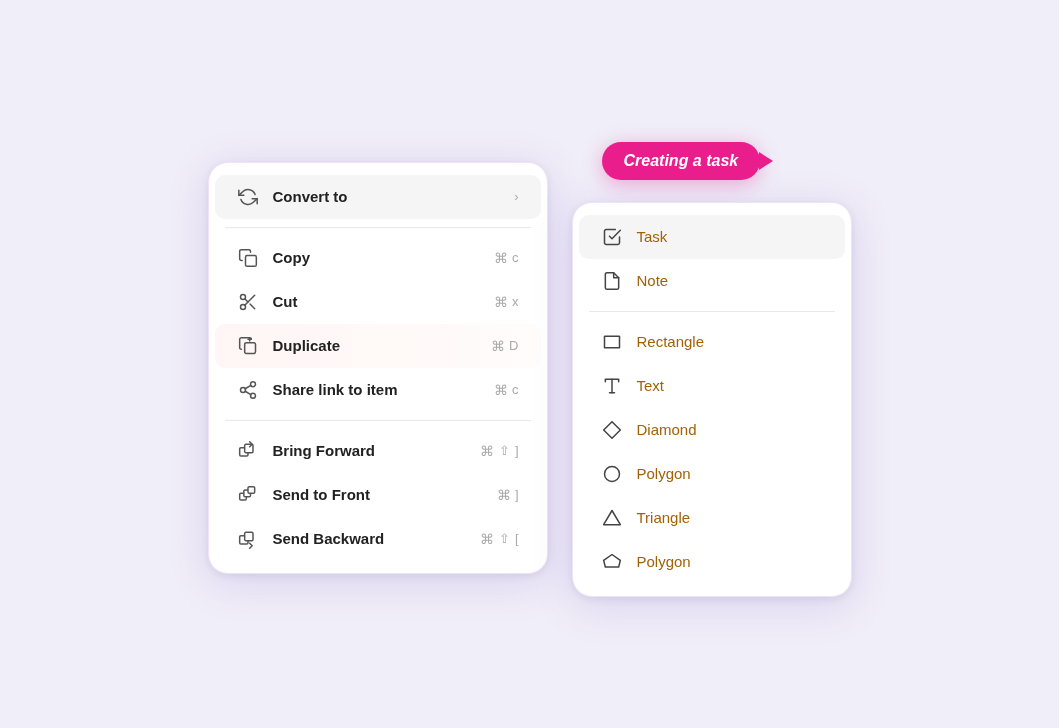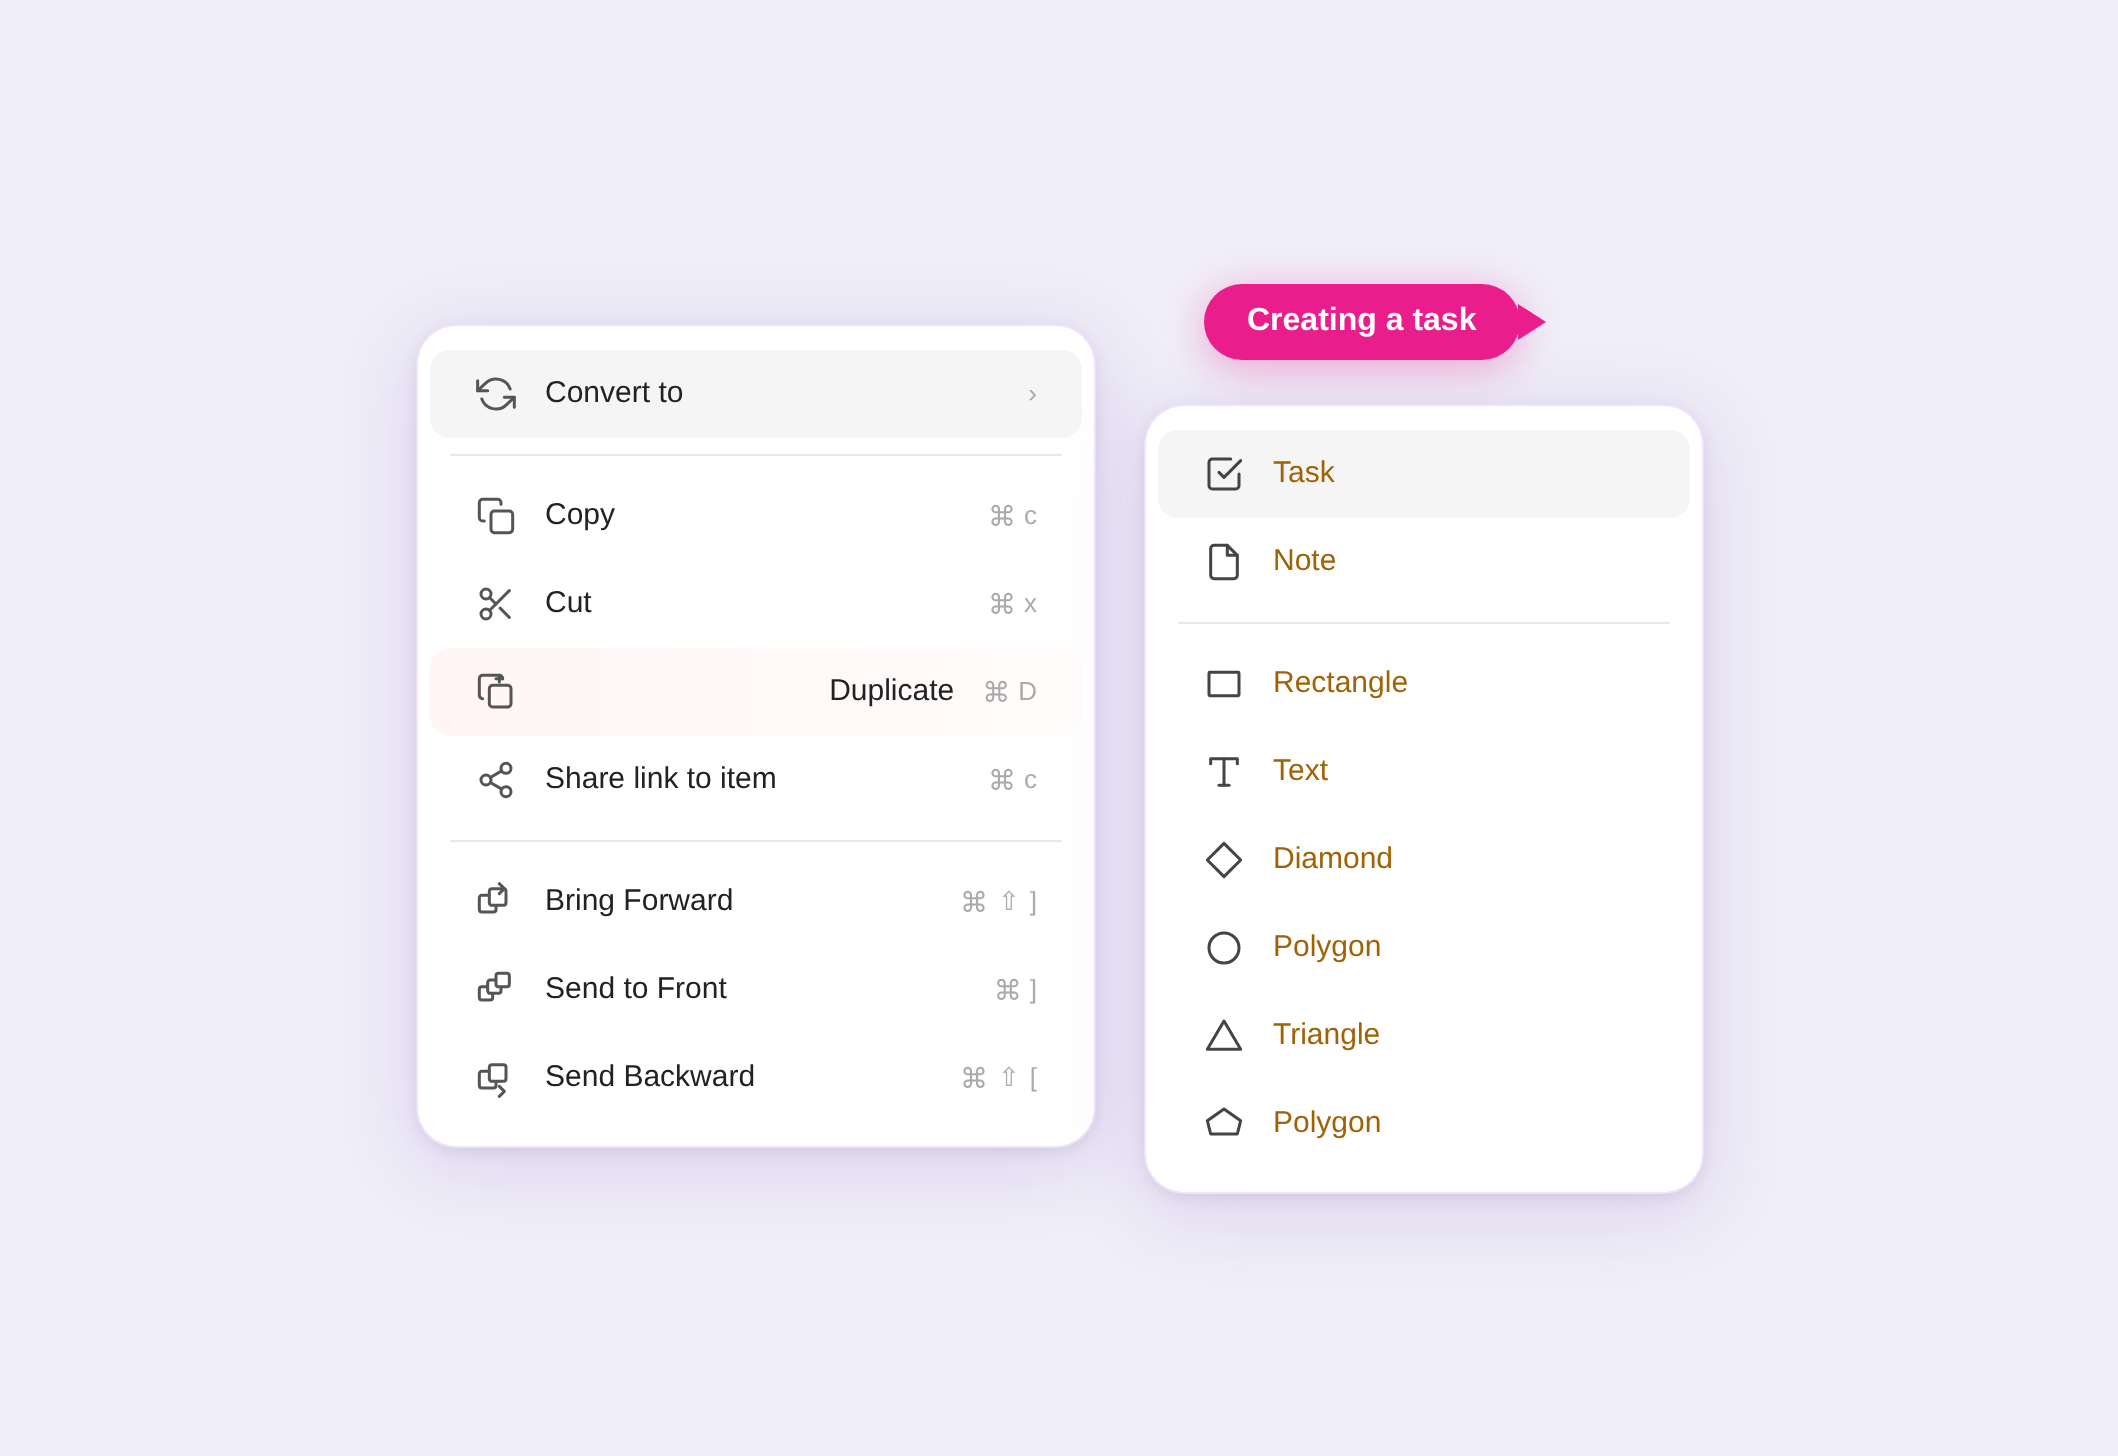--- a/index.html
+++ b/index.html
@@ -46,21 +46,21 @@
       align-items: center;
       justify-content: center;
       flex-shrink: 0;
       color: #555;
     }
 
     .menu-item-label {
       flex: 1;
       font-size: 15px;
       color: #222;
-      font-weight: 400;
+      font-weight: 700;
     }
 
     .menu-item-shortcut {
       display: flex;
       align-items: center;
       gap: 4px;
       color: #aaa;
       font-size: 13px;
     }
 
@@ -75,21 +75,20 @@
     }
 
     .menu-divider {
       height: 1px;
       background: #e8e8e8;
       margin: 8px 16px;
     }
 
     .menu-item.highlighted {
       background: linear-gradient(135deg, rgba(255, 100, 150, 0.08) 0%, rgba(255, 150, 100, 0.05) 100%);
-      text-align: right;
     }
 
     
     .convert-panel {
       background: #ffffff;
       border-radius: 20px;
       padding: 12px 0;
       width: 280px;
       box-shadow: 0 8px 40px rgba(120, 80, 200, 0.18), 0 2px 8px rgba(0,0,0,0.08);
       border: 1.5px solid rgba(160, 100, 220, 0.18);
@@ -134,20 +133,21 @@
       transform: translateX(-50%);
       background: #e91e8c;
       color: white;
       font-size: 16px;
       font-weight: 700;
       padding: 10px 22px;
       border-radius: 50px;
       white-space: nowrap;
       z-index: 10;
       box-shadow: 0 4px 20px rgba(233, 30, 140, 0.35);
+      font-style: italic;
     }
 
     .tooltip::after {
       content: '';
       position: absolute;
       right: -8px;
       top: 50%;
       transform: translateY(-50%);
       width: 0;
       height: 0;

